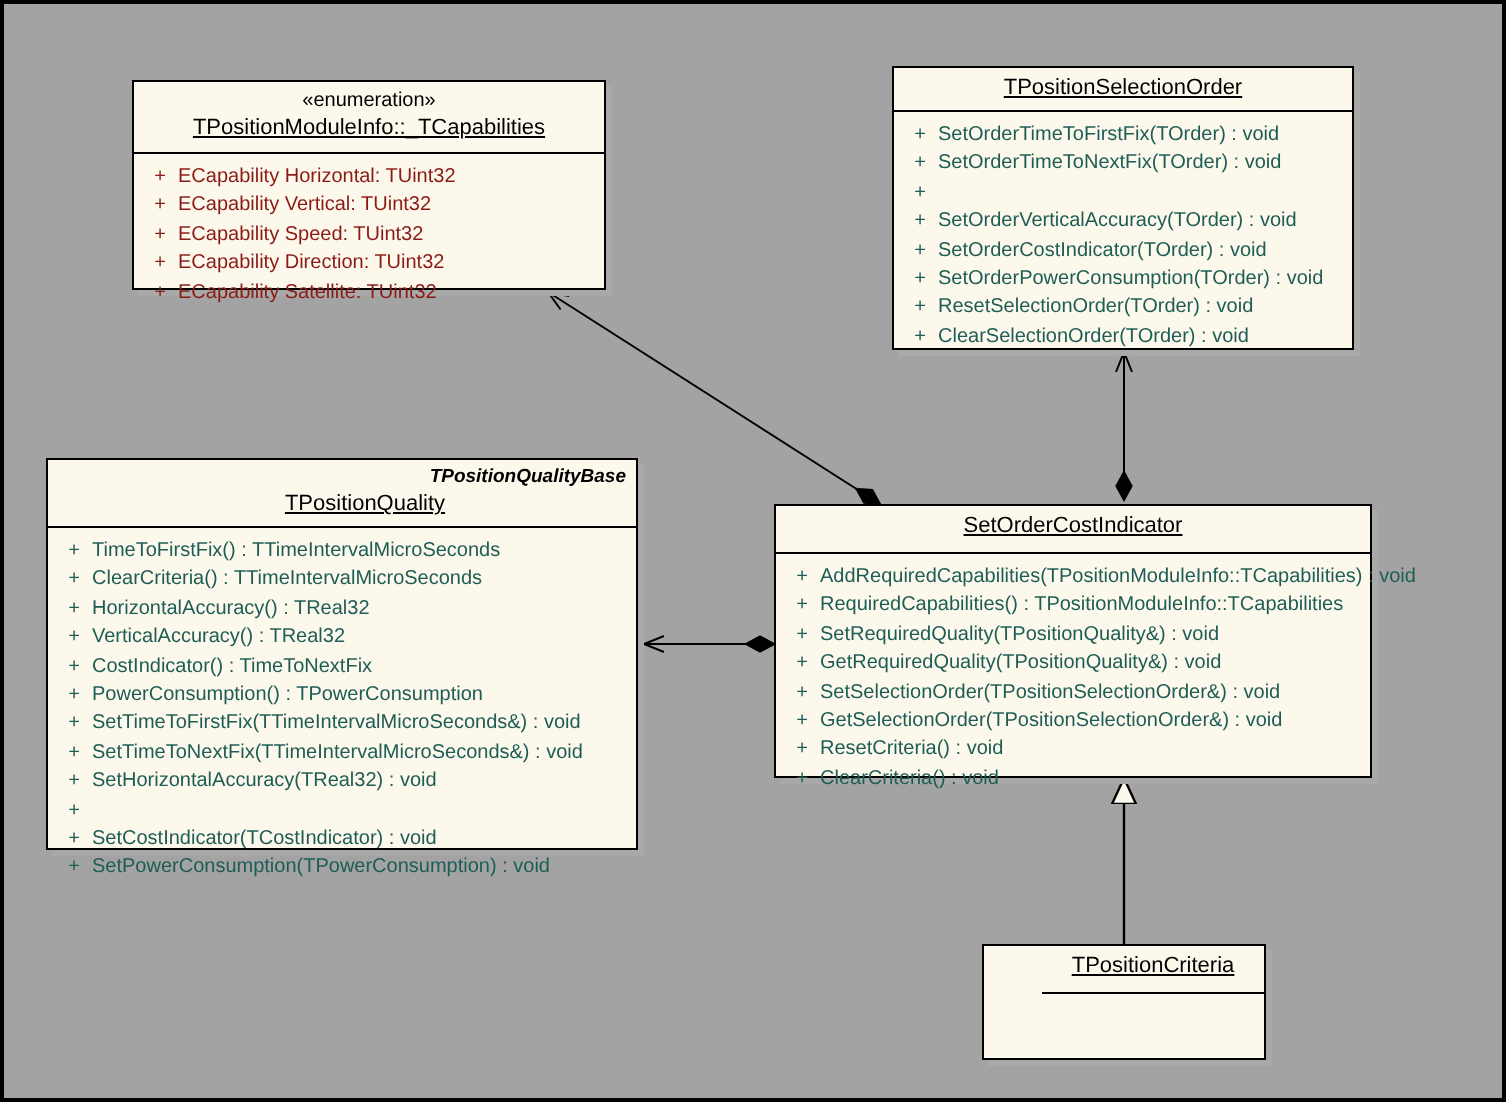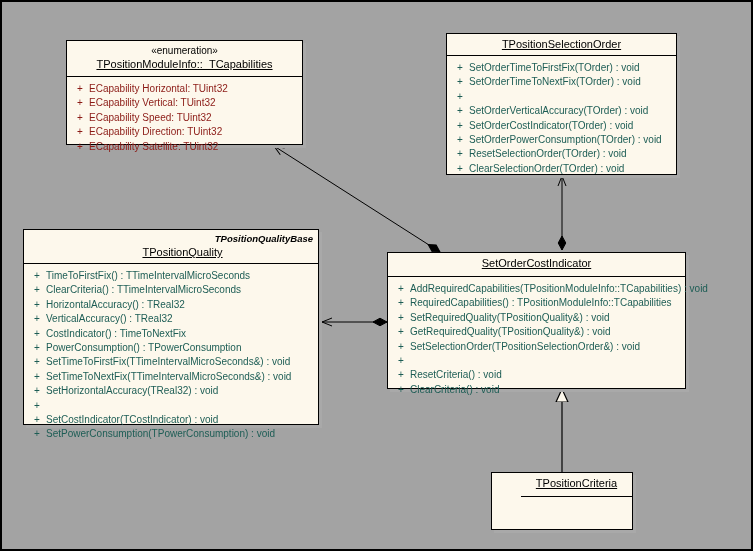--- a/index.html
+++ b/index.html
@@ -266,20 +266,21 @@
       <div class="member-row op-color">
         <span class="member-vis">+</span>
         <span class="member-text">GetRequiredQuality(TPositionQuality&amp;) : void</span>
       </div>
       <div class="member-row op-color">
         <span class="member-vis">+</span>
         <span class="member-text">SetSelectionOrder(TPositionSelectionOrder&amp;) : void</span>
       </div>
       <div class="member-row op-color">
         <span class="member-vis">+</span>
+        <span class="member-text">GetSelectionOrder(TPositionSelectionOrder&amp;) : void</span>
       </div>
       <div class="member-row op-color">
         <span class="member-vis">+</span>
         <span class="member-text">ResetCriteria() : void</span>
       </div>
       <div class="member-row op-color">
         <span class="member-vis">+</span>
         <span class="member-text">ClearCriteria() : void</span>
       </div>
     </div>

